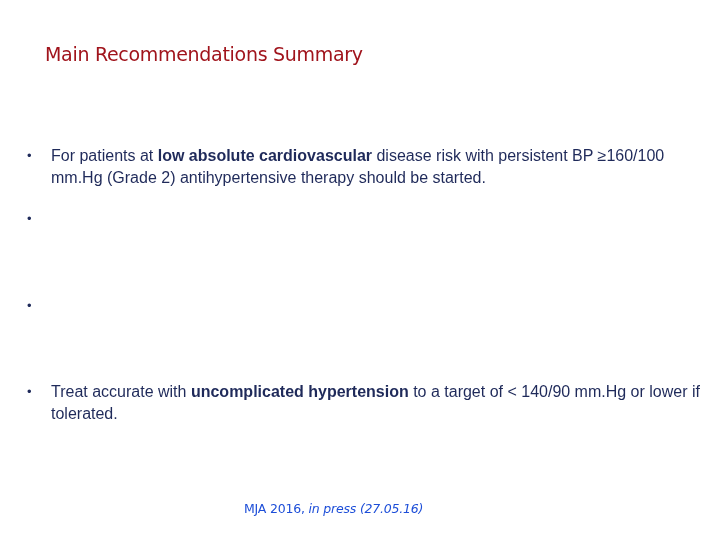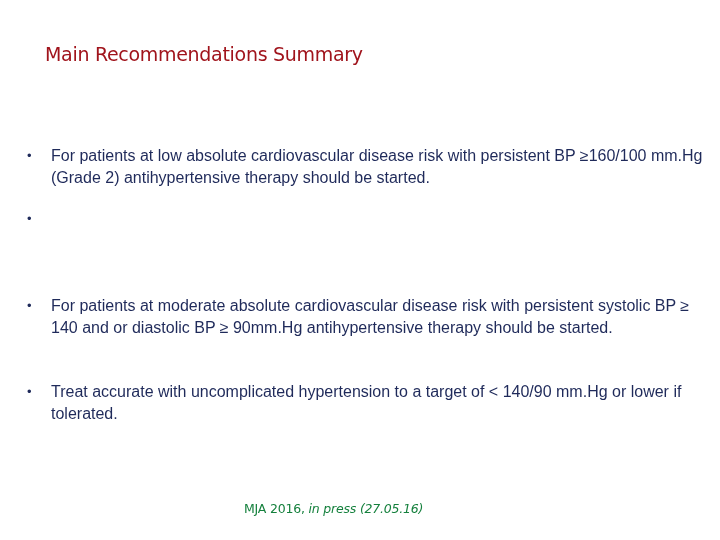--- a/index.html
+++ b/index.html
@@ -50,39 +50,39 @@
     }
     .bullet-item .dot {
       position: absolute;
       left: 0;
       top: 0;
       width: 12px;
       text-align: left;
       font-size: 13px;
     }
     .bullet-item b {
-      font-weight: normal;
+      font-weight: bold;
     }
     .b1 { position: absolute; top: 0; }
     .b2 { position: absolute; top: 63px; }
     .b3 { position: absolute; top: 150px; }
     .b4 { position: absolute; top: 236px; }
     .bullet-item.abs {
       position: absolute;
       left: 0;
       right: 0;
       margin: 0;
     }
     .citation {
       position: absolute;
       left: 244px;
       top: 501px;
       font-family: "DejaVu Sans", sans-serif;
       font-size: 12.5px;
-      color: #15803d;
+      color: #1d4ed8;
       white-space: nowrap;
       letter-spacing: -0.2px;
     }
     .citation i { font-style: italic; }
   </style>
 </head>
 <body>
 
 <div class="slide">
   <div class="title">Main Recommendations Summary</div>
@@ -90,21 +90,20 @@
   <ul class="bullets">
     <li class="bullet-item abs b1">
       <span class="dot">•</span>
       <span><span>For patients at </span><b>low absolute cardiovascular</b><span> disease risk with persistent BP ≥160/100 mm.Hg (Grade 2) antihypertensive therapy should be started.</span></span>
     </li>
     <li class="bullet-item abs b2">
       <span class="dot">•</span>
     </li>
     <li class="bullet-item abs b3">
       <span class="dot">•</span>
-      <span><span>For patients at </span><b>moderate absolute cardiovascular</b><span> disease risk with persistent systolic BP ≥ 140 and or diastolic BP ≥ 90mm.Hg antihypertensive therapy should be started.</span></span>
     </li>
     <li class="bullet-item abs b4">
       <span class="dot">•</span>
       <span><span>Treat accurate with </span><b>uncomplicated hypertension</b><span> to a target of &lt; 140/90 mm.Hg or lower if tolerated.</span></span>
     </li>
   </ul>
 
   <div class="citation"><span>MJA 2016, </span><i>in press (27.05.16)</i></div>
 </div>
 

